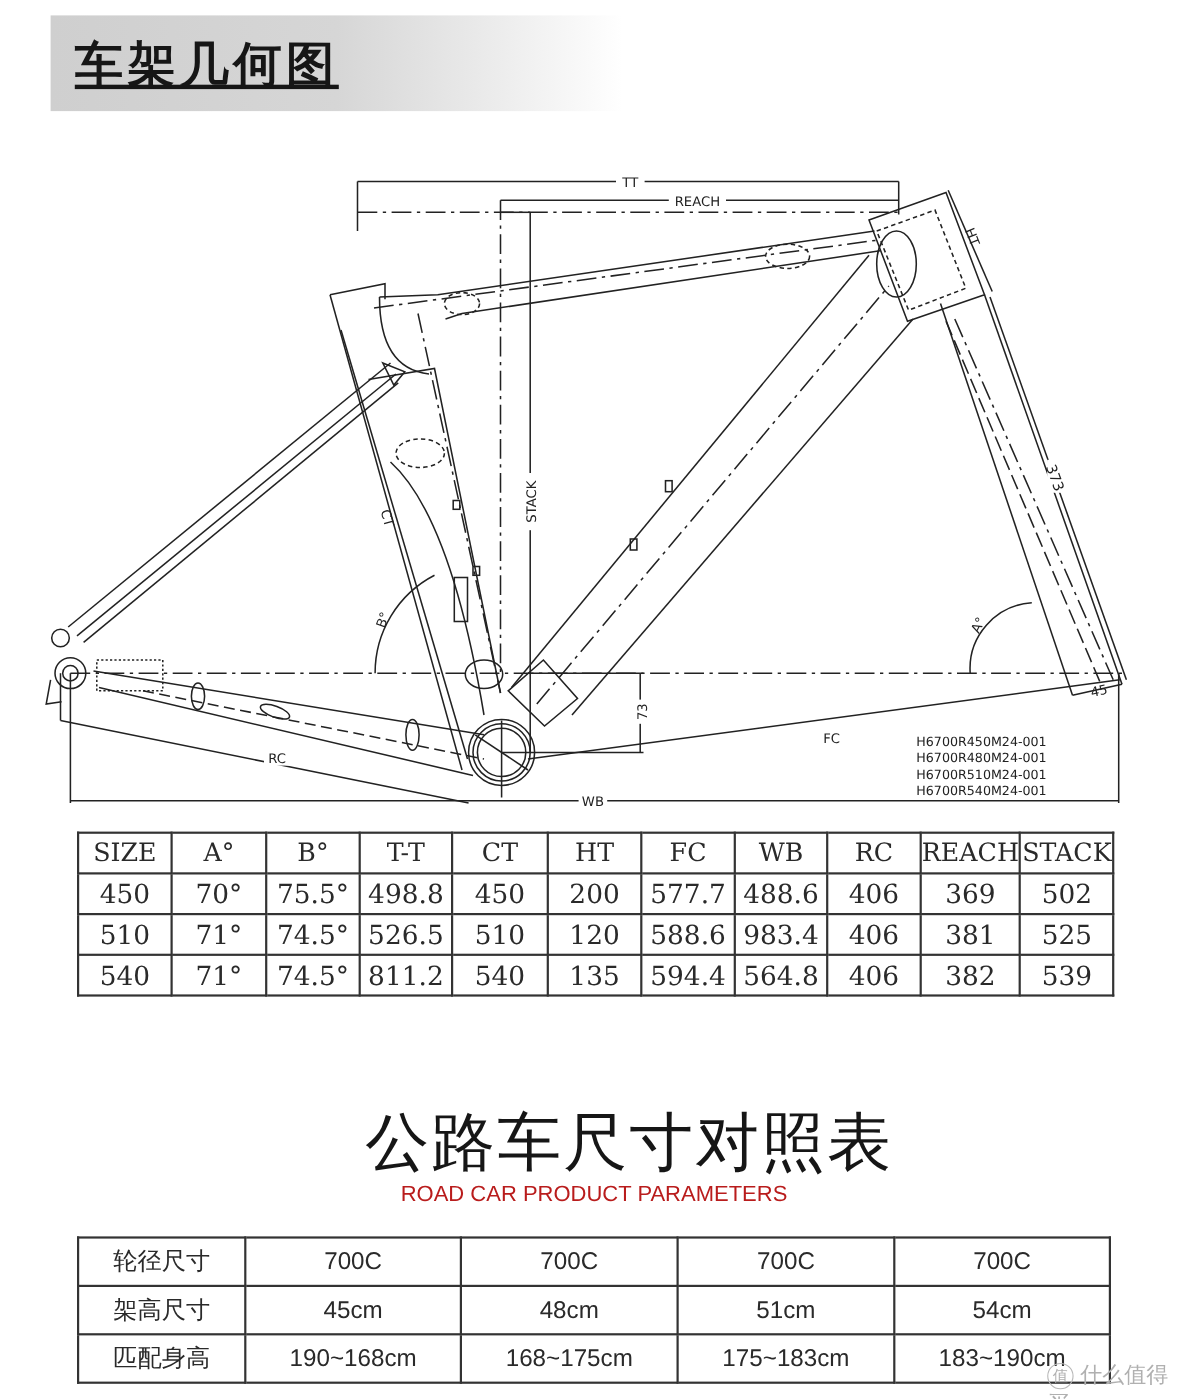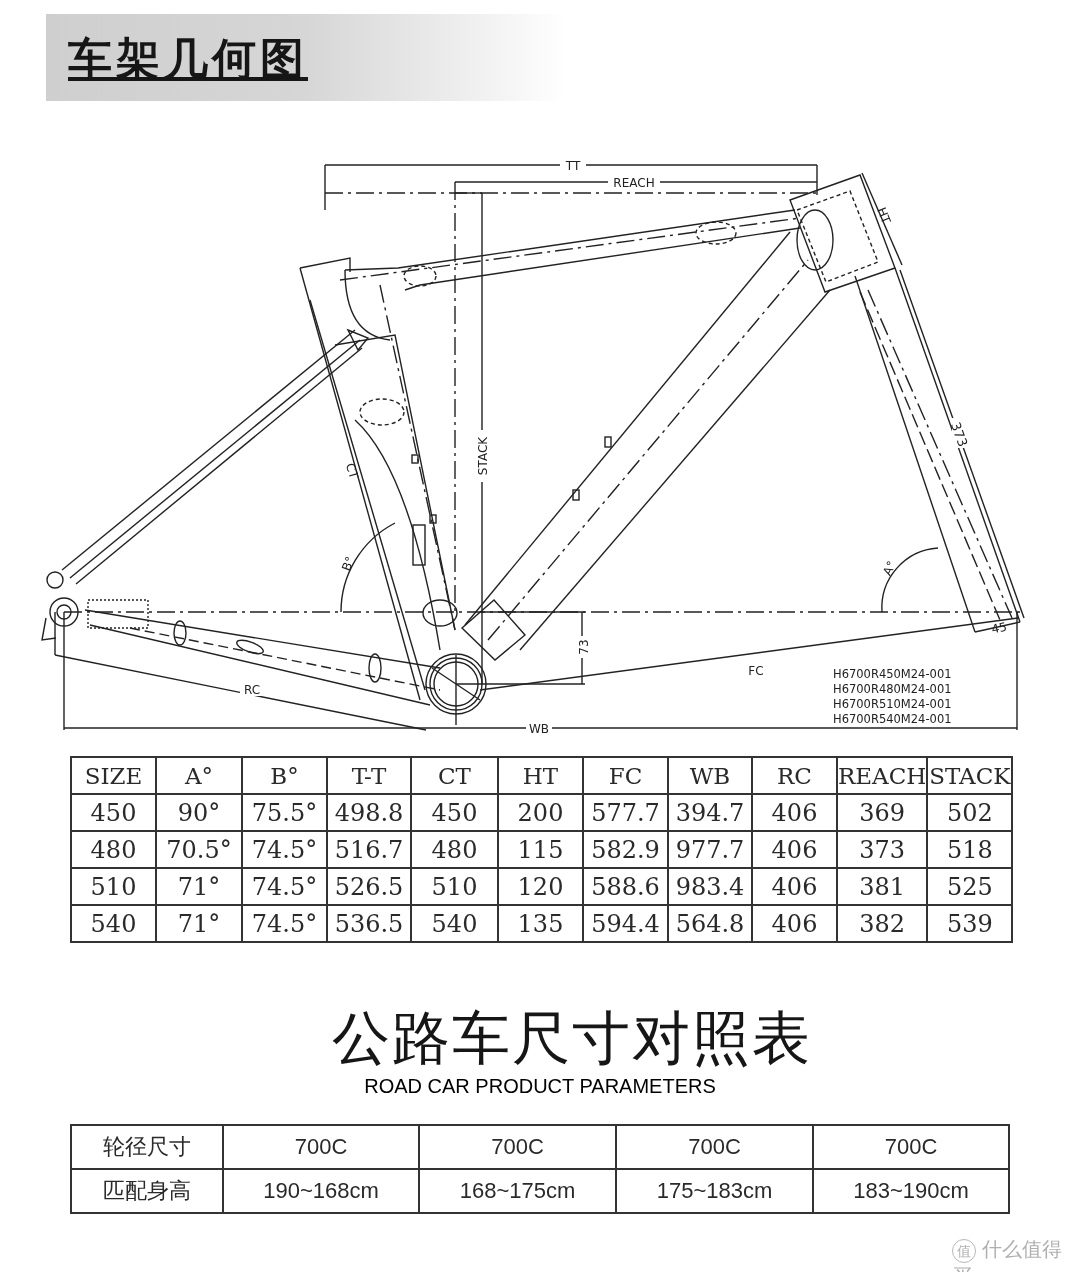--- a/index.html
+++ b/index.html
@@ -6,21 +6,21 @@
   body { width:1080px; height:1272px; position:relative; overflow:hidden; font-family:"DejaVu Sans", sans-serif; color:#1a1a1a; }
   .title-band { position:absolute; left:46px; top:14px; width:520px; height:87px;
     background:linear-gradient(90deg,#cfcfcf 0%,#d6d6d6 50%,#ececec 78%,#ffffff 100%); }
   .title-band .title { position:absolute; left:22px; top:16px; font-size:44px; font-weight:bold; letter-spacing:4px; color:#161616; font-family:"DejaVu Sans", sans-serif;text-decoration:underline; }
   svg.diagram { position:absolute; left:0; top:110px; }
   svg text { font-family:"DejaVu Sans", sans-serif; }
   table.geo { position:absolute; left:70px; top:756px; border-collapse:collapse; font-family:"DejaVu Serif", serif; }
   table.geo td { border:2px solid #333; height:35px; padding:0; text-align:center; font-size:24px; color:#2a2a2a; }
   table.geo tr.hdr td { font-size:23px; }
   .h2 { position:absolute; left:0; width:1080px; top:1000px; text-align:center; font-size:58px; letter-spacing:2px; color:#161616; font-family:"DejaVu Sans", sans-serif;padding-left:32px; }
-  .h2sub { position:absolute; left:0; width:1080px; top:1075px; text-align:center; font-size:20px; color:#000000; font-family:"Liberation Sans", sans-serif; }
+  .h2sub { position:absolute; left:0; width:1080px; top:1075px; text-align:center; font-size:20px; color:#b91c1c; font-family:"Liberation Sans", sans-serif; }
   table.size { position:absolute; left:70px; top:1124px; border-collapse:collapse; font-family:"Liberation Sans", sans-serif; }
   table.size td { border:2px solid #333; height:42px; padding:0; text-align:center; font-size:22px; color:#2a2a2a; }
   table.size td.rowhead { font-family:Liberation Mono, monospace; font-size:22px;text-align:center; }
   .watermark { position:absolute; left:952px; top:1236px; font-size:20px; color:#b0b0b0; font-family:"DejaVu Sans", sans-serif; }
   .watermark .circ { display:inline-block; width:22px; height:22px; border:1.5px solid #b8b8b8; border-radius:50%; font-size:14px; text-align:center; line-height:22px; vertical-align:middle; margin-right:6px; }
 </style>
 </head>
 <body>
 
 <div class="title-band">
@@ -190,62 +190,49 @@
     <td style="width:85px">CT</td>
     <td style="width:83px">HT</td>
     <td style="width:83px">FC</td>
     <td style="width:82px">WB</td>
     <td style="width:83px">RC</td>
     <td style="width:82px">REACH</td>
     <td style="width:83px">STACK</td>
   </tr>
   <tr>
     <td>450</td>
-    <td>90°</td>
+    <td>70°</td>
     <td>75.5°</td>
     <td>498.8</td>
     <td>450</td>
     <td>200</td>
     <td>577.7</td>
-    <td>394.7</td>
+    <td>488.6</td>
     <td>406</td>
     <td>369</td>
     <td>502</td>
-  </tr>
-  <tr>
-    <td>480</td>
-    <td>70.5°</td>
-    <td>74.5°</td>
-    <td>516.7</td>
-    <td>480</td>
-    <td>115</td>
-    <td>582.9</td>
-    <td>977.7</td>
-    <td>406</td>
-    <td>373</td>
-    <td>518</td>
   </tr>
   <tr>
     <td>510</td>
     <td>71°</td>
     <td>74.5°</td>
     <td>526.5</td>
     <td>510</td>
     <td>120</td>
     <td>588.6</td>
     <td>983.4</td>
     <td>406</td>
     <td>381</td>
     <td>525</td>
   </tr>
   <tr>
     <td>540</td>
     <td>71°</td>
     <td>74.5°</td>
-    <td>536.5</td>
+    <td>811.2</td>
     <td>540</td>
     <td>135</td>
     <td>594.4</td>
     <td>564.8</td>
     <td>406</td>
     <td>382</td>
     <td>539</td>
   </tr>
 </tbody>
   </table>
@@ -256,20 +243,27 @@
 <table class="size">
   <tbody>
       <tr>
     <td class="rowhead" style="width:150px">轮径尺寸</td>
     <td style="width:194px">700C</td>
     <td style="width:195px">700C</td>
     <td style="width:195px">700C</td>
     <td style="width:194px">700C</td>
   </tr>
   <tr>
+    <td class="rowhead">架高尺寸</td>
+    <td>45cm</td>
+    <td>48cm</td>
+    <td>51cm</td>
+    <td>54cm</td>
+  </tr>
+  <tr>
     <td class="rowhead">匹配身高</td>
     <td>190~168cm</td>
     <td>168~175cm</td>
     <td>175~183cm</td>
     <td>183~190cm</td>
   </tr>
 </tbody>
   </table>
 
 <div class="watermark">

